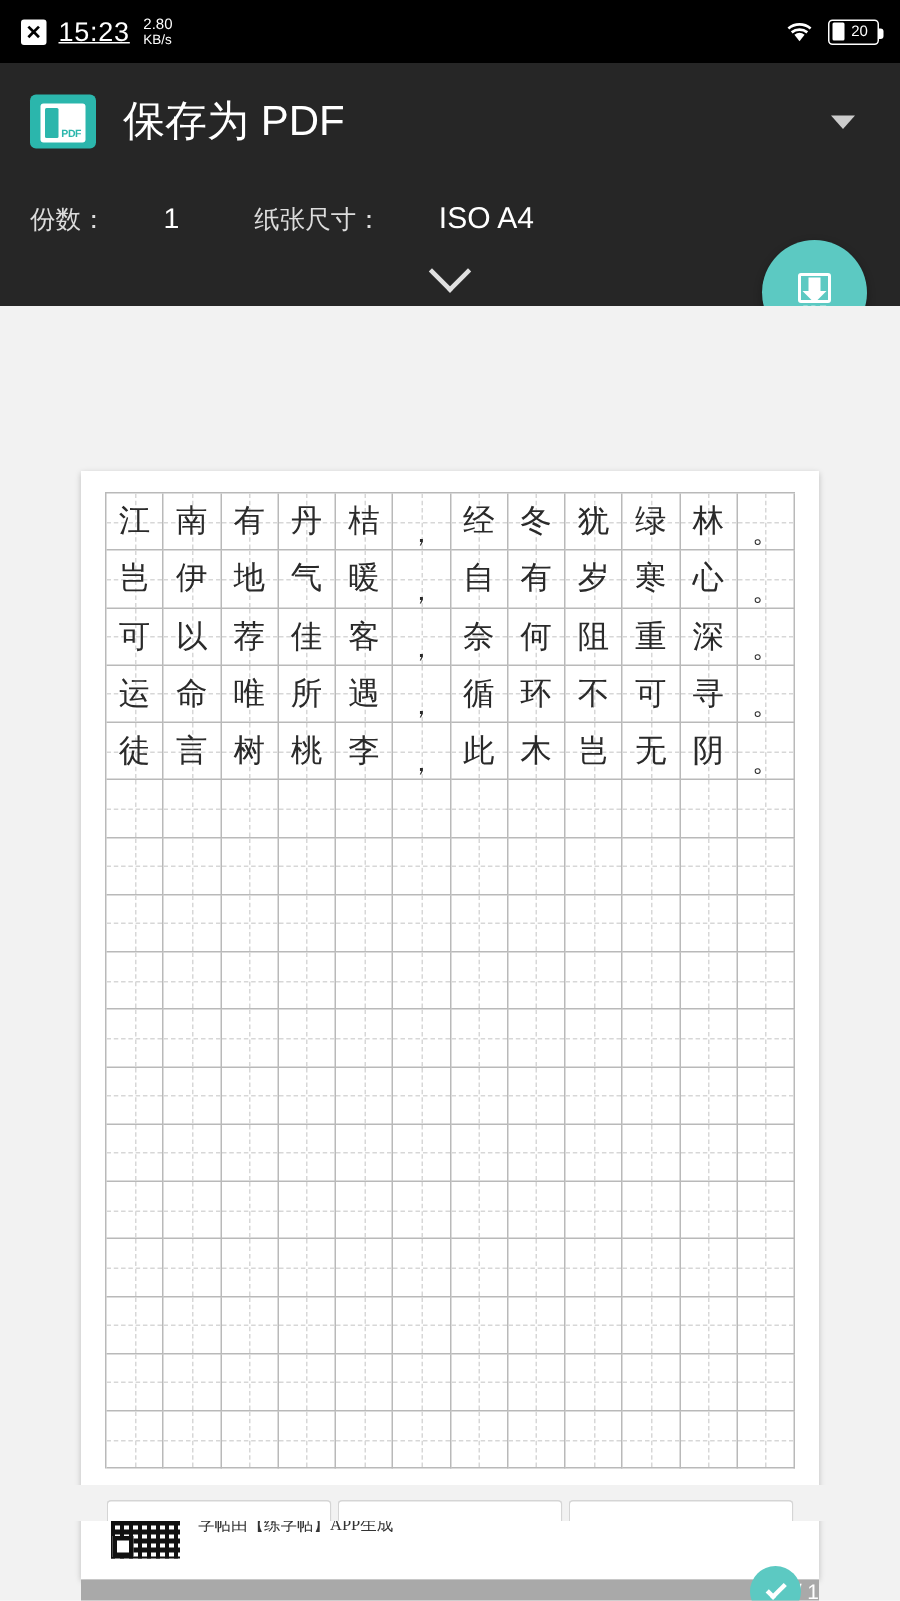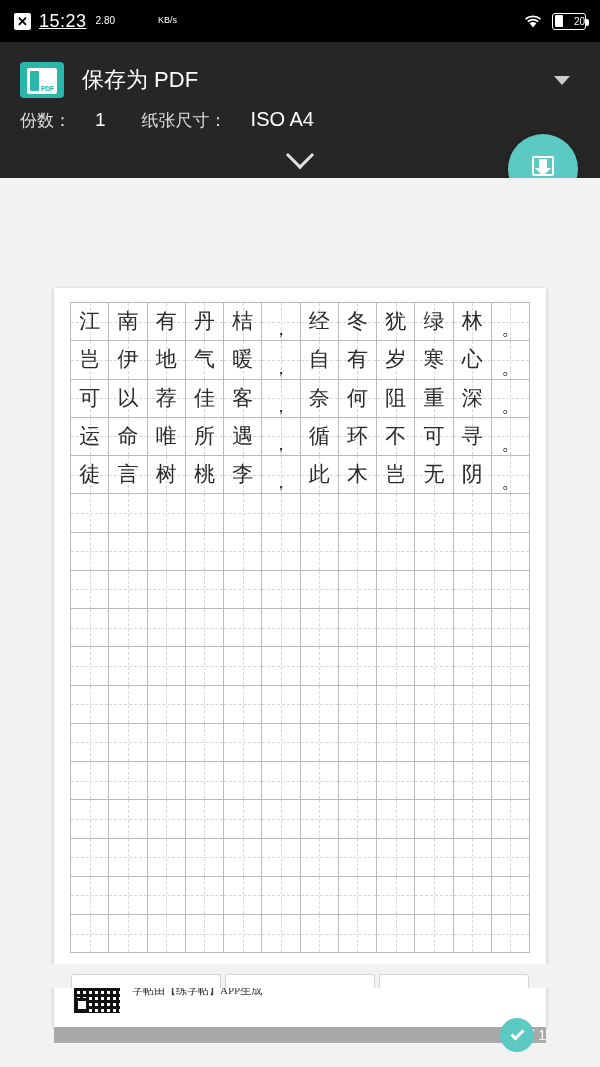--- a/index.html
+++ b/index.html
@@ -17,28 +17,28 @@
     padding: 0 14px;
     font-size: 17px;
   }
   .sb-left { display: flex; align-items: center; gap: 8px; }
   .sb-close {
     width: 17px; height: 17px; background: #fff; color: #000;
     border-radius: 2px; font-size: 13px; line-height: 17px;
     text-align: center; font-weight: bold;
   }
   .sb-time { font-size: 18px; letter-spacing: .5px; text-decoration: underline; }
-  .sb-rate { display: flex; line-height: 1.0; font-size: 9px; margin-left: 1px; gap: 43px; }
+  .sb-rate { display: flex; flex-direction: column; line-height: 1.0; font-size: 9px; margin-left: 1px; }
   .sb-rate span:first-child { font-size: 10px; }
   .sb-spacer { flex: 1; }
   .sb-right { display: flex; align-items: center; gap: 8px; }
   .wifi svg { display: block; }
   .battery {
     width: 34px; height: 17px; border: 1.6px solid #fff; border-radius: 3px;
-    position: relative; display: flex; align-items: center; justify-content: flex-end;
+    position: relative; display: flex; align-items: center; justify-content: center;
   }
   .battery:after {
     content: ""; position: absolute; right: -4px; top: 5px;
     width: 3px; height: 7px; background: #fff; border-radius: 0 2px 2px 0;
   }
   .battery-fill {
     position: absolute; left: 1.5px; top: 1.5px; bottom: 1.5px;
     width: 8px; background: #fff; border-radius: 1px;
   }
   .battery-text { font-size: 10px; position: relative; z-index: 2; color: #fff; padding-left: 8px;}
@@ -63,34 +63,34 @@
     position: relative;
   }
   .pdf-icon .sheet:before {
     content: ""; position: absolute; left: 3px; top: 3px;
     width: 9px; height: 20px; background: #2bb6ac; border-radius: 1px;
   }
   .pdf-icon .sheet-label {
     position: absolute; right: 3px; bottom: 2px;
     font-size: 7px; color: #2bb6ac; font-weight: bold; letter-spacing: -0.3px;
   }
-  .dest-name { font-size: 22px; flex: 1; }
+  .dest-name { font-size: 28px; flex: 1; }
   .caret-down {
     width: 0; height: 0; border-left: 8px solid transparent;
     border-right: 8px solid transparent; border-top: 9px solid #ccc;
     margin-right: 10px;
   }
   .opts-row {
-    display: flex; align-items: baseline; gap: 10px;
+    display: flex; align-items: baseline; gap: 24px;
     font-size: 17px; color: #e8e8e8; padding-bottom: 10px;
   }
   .opt-label { color: #dcdcdc; }
   .opt-value { color: #fff; font-size: 19px; }
   .copies-value { padding: 0 26px 0 14px; }
-  .paper-value { padding-left: 14px; font-size: 20px; }
+  .paper-value { padding-left: 14px; font-size: 20px; margin-top: 25px; }
   .expand-row {
     display: flex; justify-content: center; align-items: center;
     height: 36px;
   }
   .chev {
     width: 20px; height: 20px;
     border-right: 3px solid #e0e0e0; border-bottom: 3px solid #e0e0e0;
     transform: rotate(45deg); margin-top: -10px;
   }
   .header-wrap { position: relative; }

